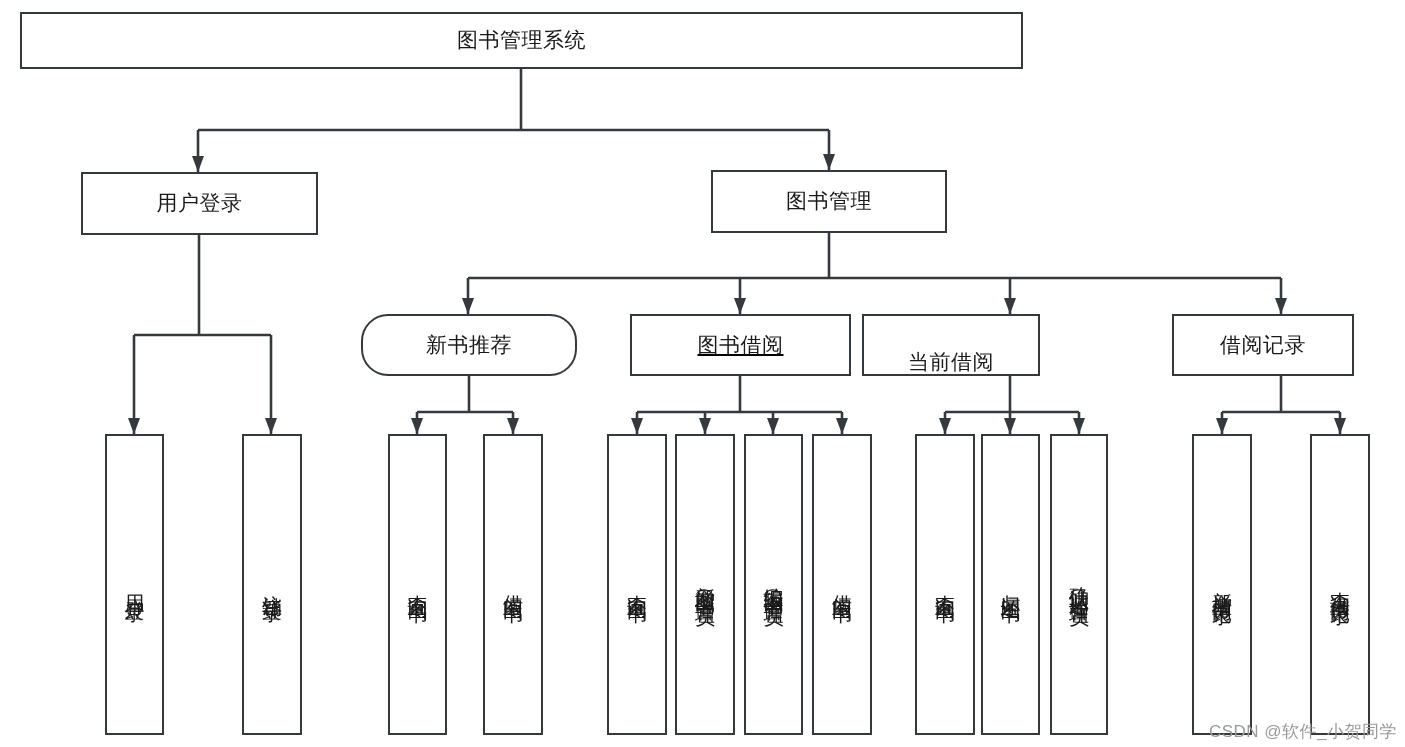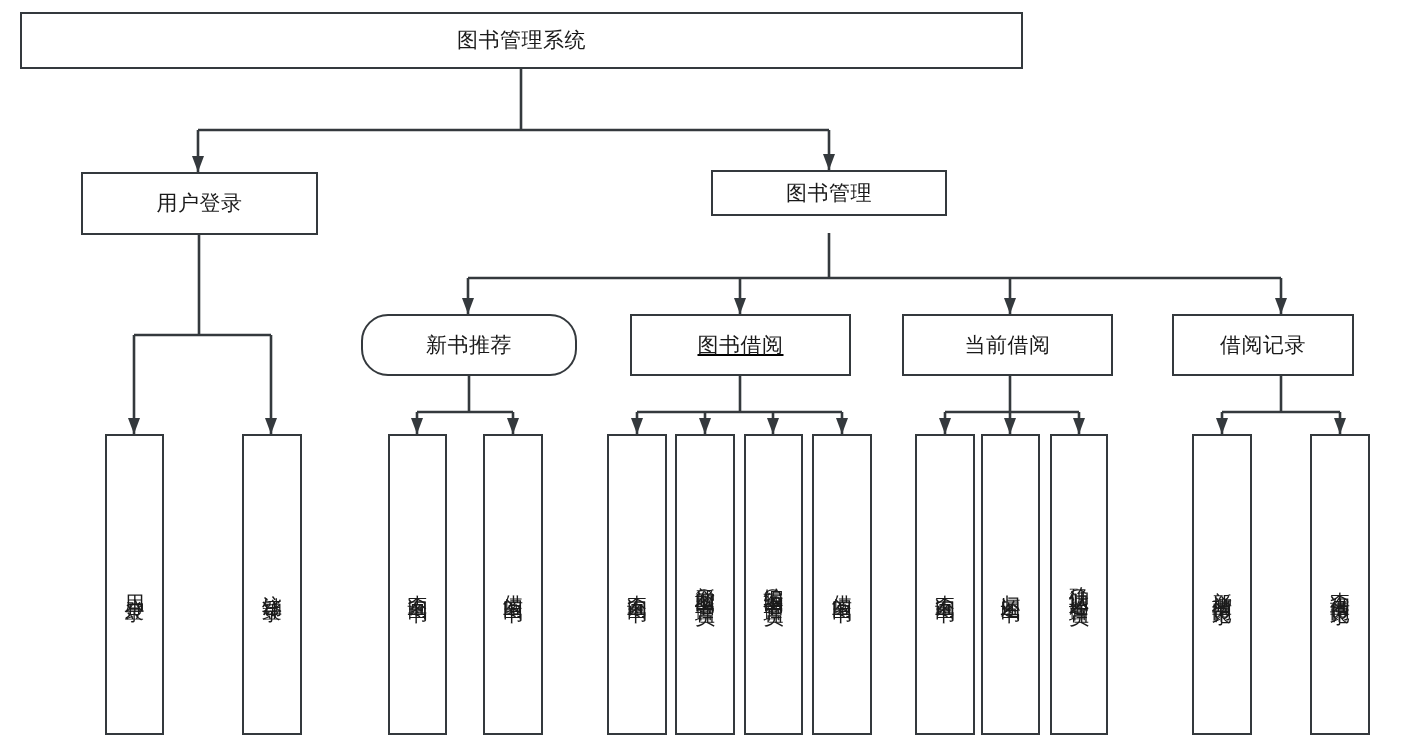--- a/index.html
+++ b/index.html
@@ -134,30 +134,30 @@
       </g>
   </svg>
 
   <div id="boxes-layer">
       <div class="node-box" style="left: 20px; top: 12px; width: 1003px; height: 57px;">
         <span class="node-label">图书管理系统</span>
       </div>
       <div class="node-box" style="left: 81px; top: 172px; width: 237px; height: 63px;">
         <span class="node-label">用户登录</span>
       </div>
-      <div class="node-box" style="left: 711px; top: 170px; width: 236px; height: 46px;">
+      <div class="node-box" style="left: 711px; top: 170px; width: 236px; height: 63px;">
         <span class="node-label">图书管理</span>
       </div>
       <div class="node-box" style="left: 361px; top: 314px; width: 216px; height: 62px; border-radius: 27px;">
         <span class="node-label">新书推荐</span>
       </div>
       <div class="node-box" style="left: 630px; top: 314px; width: 221px; height: 62px; text-decoration: underline;">
         <span class="node-label">图书借阅</span>
       </div>
-      <div class="node-box" style="left: 902px; top: 314px; width: 211px; height: 62px;">
+      <div class="node-box" style="left: 862px; top: 314px; width: 178px; height: 62px; align-items: flex-end;">
         <span class="node-label">当前借阅</span>
       </div>
       <div class="node-box" style="left: 1172px; top: 314px; width: 182px; height: 62px;">
         <span class="node-label">借阅记录</span>
       </div>
       <div class="node-box vertical" style="left: 105px; top: 434px; width: 59px; height: 301px;">
         <span class="node-label">用户登录</span>
       </div>
       <div class="node-box vertical" style="left: 242px; top: 434px; width: 60px; height: 301px;">
         <span class="node-label">注销登录</span>
@@ -190,14 +190,15 @@
         <span class="node-label">确认归还（管理员）</span>
       </div>
       <div class="node-box vertical" style="left: 1192px; top: 434px; width: 60px; height: 301px;">
         <span class="node-label">新增借阅记录</span>
       </div>
       <div class="node-box vertical" style="left: 1310px; top: 434px; width: 60px; height: 301px;">
         <span class="node-label">查询借阅记录</span>
       </div>
     </div>
 
+  <div class="watermark">CSDN @软件_小贺同学</div>
 
 </div>
 
 </body></html>

